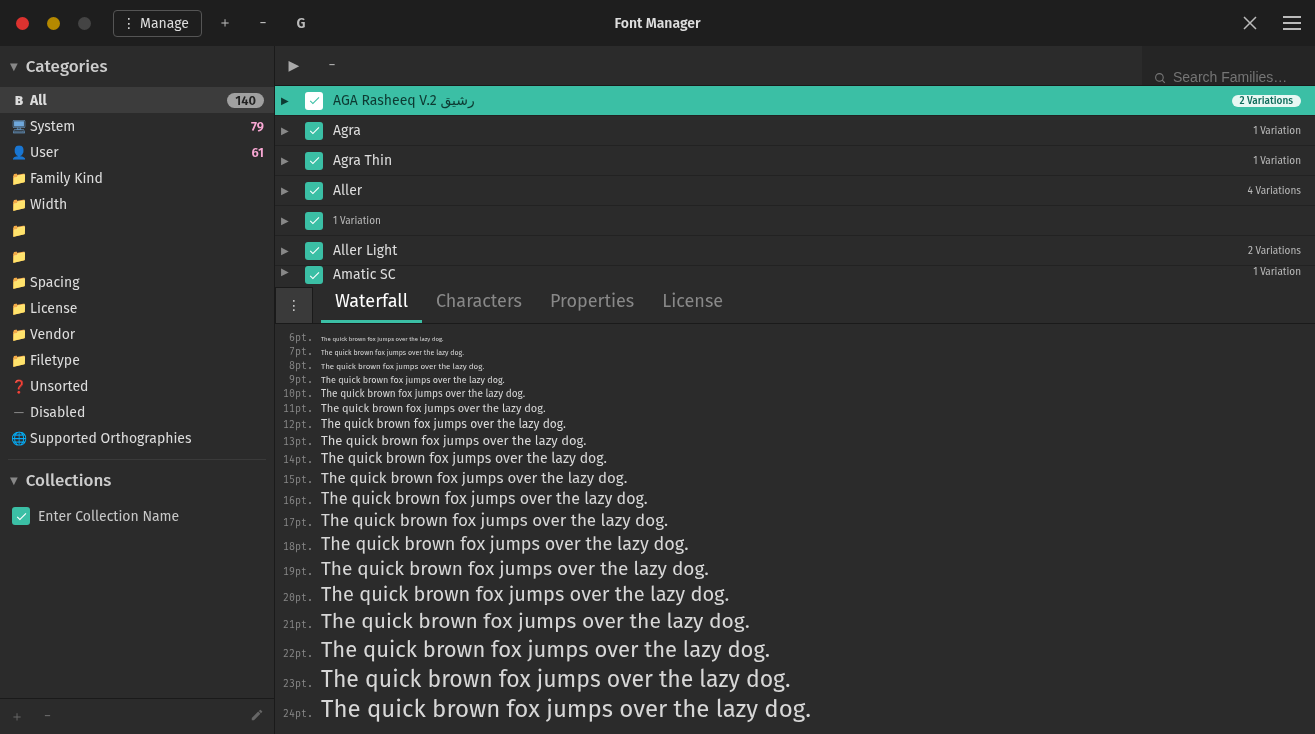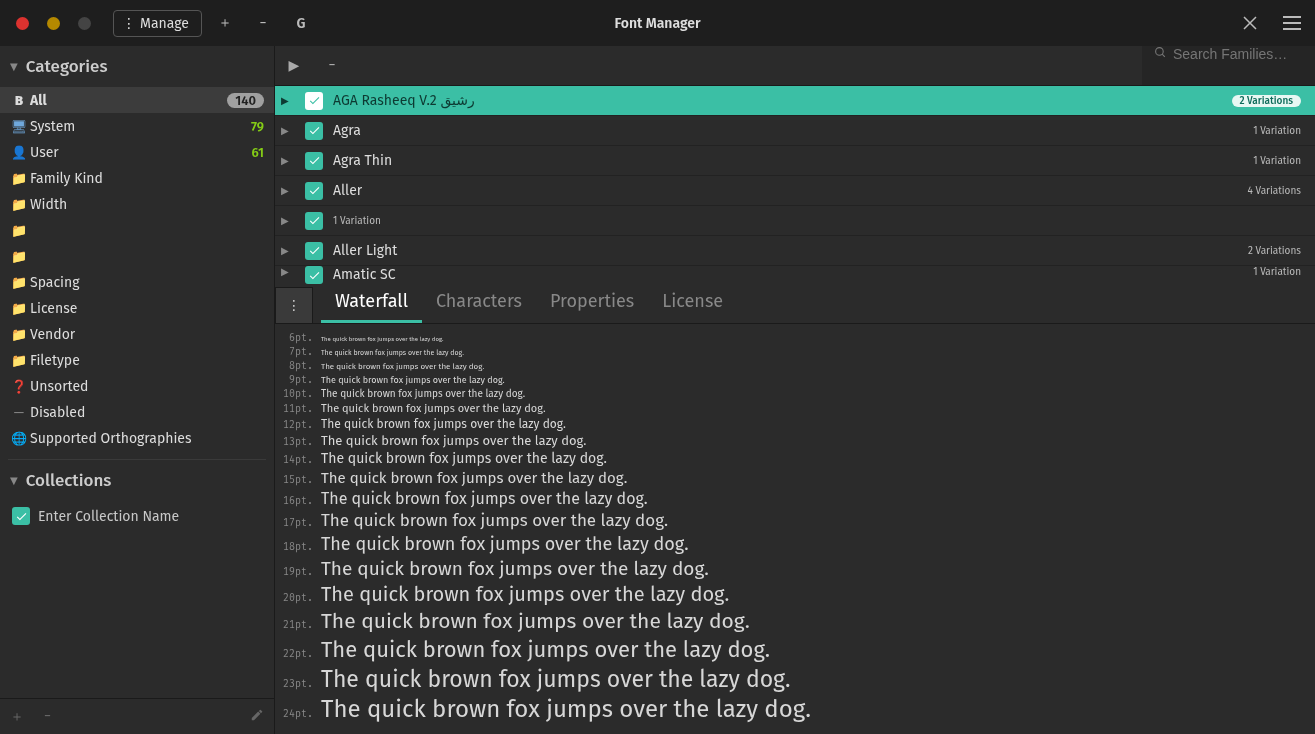--- a/index.html
+++ b/index.html
@@ -71,21 +71,21 @@
     padding: 4px 10px 4px 8px;
     height:26px;
     cursor:pointer;
   }
   .cat-item .ico {
     width:22px; text-align:center; font-size:13px; color:#888;
   }
   .cat-item .lbl { flex:1; color:#ddd; }
   .cat-item .lbl.bold { font-weight:700; }
   .cat-item .count {
-    color:#84cc16; font-weight:600; font-size:13px;
+    color:#f9a8d4; font-weight:600; font-size:13px;
   }
   .cat-item.selected {
     background:#3c3c3c;
   }
   .cat-item.selected .count {
     background:#a0a0a0; color:#222; border-radius:10px; padding:0 8px;
   }
   .checkbox {
     width:18px; height:18px; border-radius:3px;
     background:#3bbfa5; display:inline-flex;
@@ -111,21 +111,21 @@
     height:40px; background:#2b2b2b;
     display:flex; align-items:center;
     border-bottom:1px solid #1a1a1a;
   }
   .toolbar2 .btn {
     width:38px; height:30px; display:flex; align-items:center; justify-content:center;
     color:#aaa; cursor:pointer;
   }
   .toolbar2 .sp { flex:1; }
   .search {
-    display:flex; align-items:flex-start; gap:6px;
+    display:flex; align-items:flex-end; gap:6px;
     padding:0 12px; color:#777; height:100%;
     background:#252525; min-width:170px;
   }
   .search input {
     background:transparent; border:none; outline:none;
     color:#ccc; font-size:14px; width:130px;
   }
 
   .font-list { overflow:hidden; }
   .font-row {

